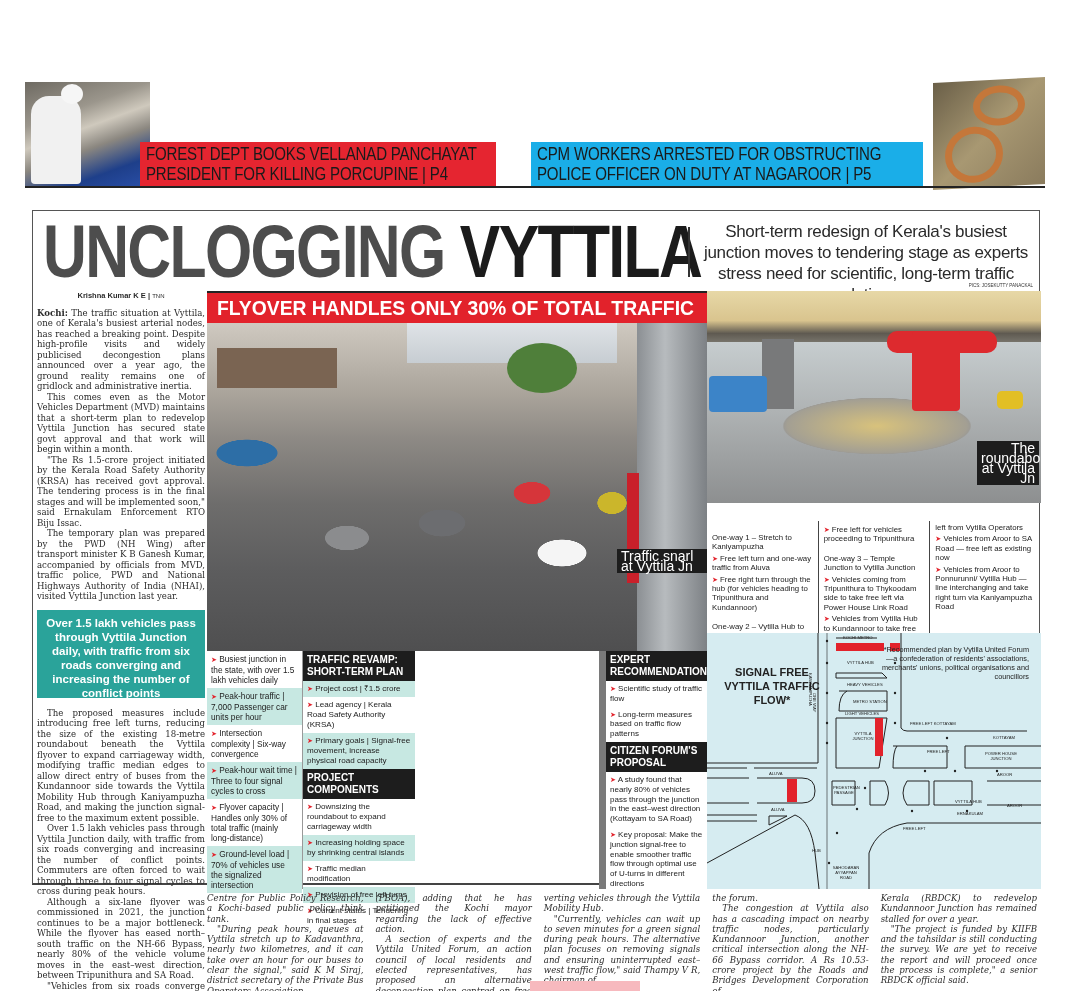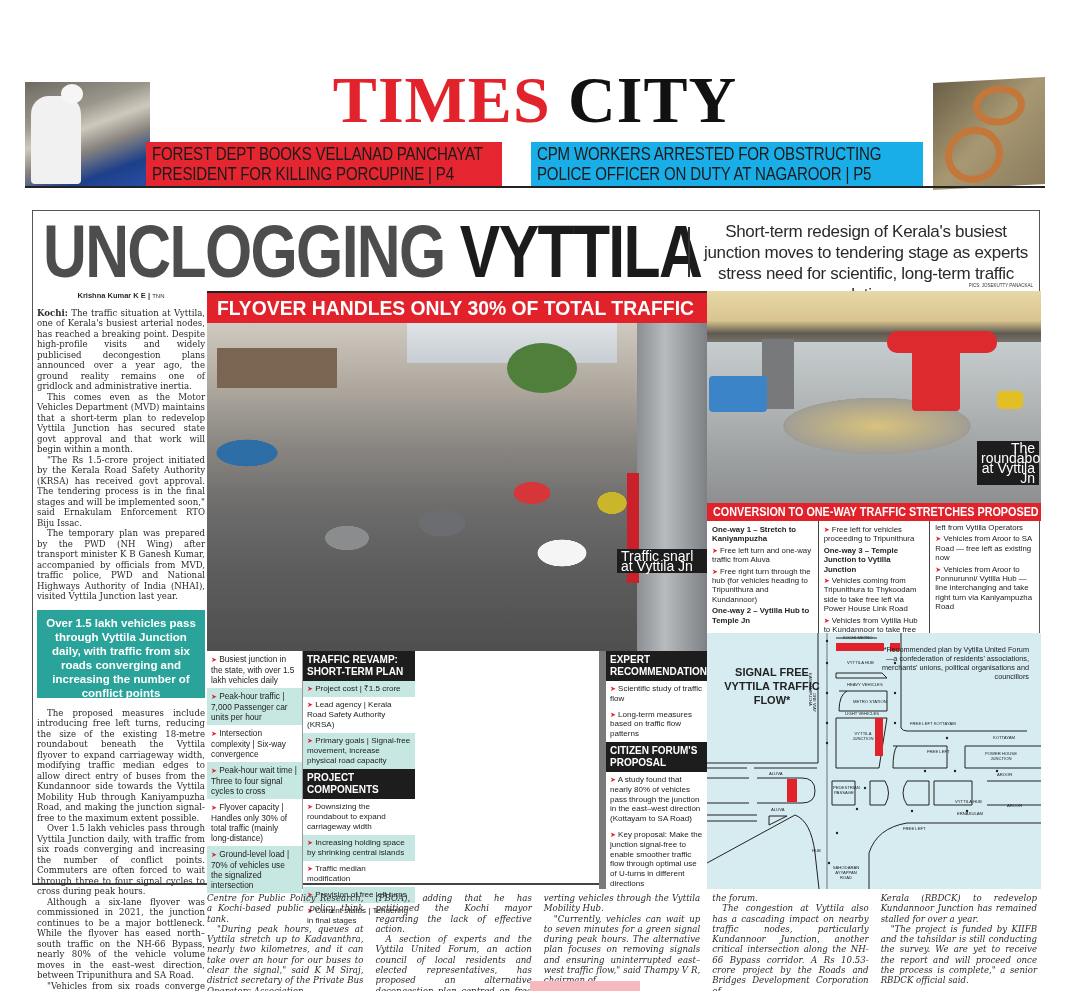--- a/index.html
+++ b/index.html
@@ -16,21 +16,21 @@
     background: linear-gradient(135deg,#6a5f48,#a89872 50%,#8a7b5d); transform: skewY(-3deg); }
   .cuff { position:absolute; border:7px solid #c4773a; border-radius:50%; }
   .mh-title { position: absolute; left: 0; right: 0; top: 0; text-align: center; font-family: "Liberation Serif", serif;
     font-size: 66px; font-weight: bold; letter-spacing: 1px; line-height: 60px; }
   .mh-title .times { color: #e3232c; }
   .mh-title .city { color: #111; }
   .mh-dateline { position: absolute; left: 0; right: 0; top: 62px; text-align: center; font-family: "Liberation Sans", sans-serif;
     font-size: 7.5px; color: #333; letter-spacing: .3px; }
   .teaser { position: absolute; top: 72px; height: 44px; padding: 2px 6px; font-family: "Liberation Sans", sans-serif;
     font-size: 17.5px; line-height: 20px; letter-spacing: -0.2px; transform-origin: left top; }
-  .teaser.red { left: 121px; width: 356px; background: #e52530; color: #1a1a1a; }
+  .teaser.red { left: 115px; width: 356px; background: #e52530; color: #1a1a1a; }
   .teaser.blue { left: 506px; width: 392px; background: #1aaee8; color: #1a1a1a; }
   .teaser span { display:block; white-space: nowrap; transform: scaleX(.86); transform-origin: left; }
   .mh-rule { position: absolute; left: 25px; top: 186px; width: 1020px; height: 2px; background: #222; }
 
   
   .article { position: absolute; left: 32px; top: 210px; width: 1008px; height: 675px; border: 1px solid #555; border-bottom: 2px solid #444; }
   .headline { position: absolute; left: 10px; top: 6px; font-family: "Liberation Sans", sans-serif; font-weight: bold;
     font-size: 74px; line-height: 70px; letter-spacing: -2px; color: #4d4d4d; transform: scaleX(.82); transform-origin: left top; white-space: nowrap; }
   .headline b { color: #1b1b1b; }
   .hl-bar { position: absolute; left: 655px; top: 16px; width: 2px; height: 50px; background: #333; }
@@ -103,21 +103,21 @@
   .expert { position: absolute; left: 573px; top: 440px; width: 101px; height: 238px; background: #fff; }
   .expert .fact { font-size: 8px; line-height: 9.8px; }
 
   
   .oneway-banner { position: absolute; left: 674px; top: 292px; width: 334px; height: 18px; background: #e2222b; color: #fff;
     font-family: "Liberation Sans", sans-serif; font-weight: bold; font-size: 12px; line-height: 18px; padding-left: 6px; white-space: nowrap; }
   .oneway-banner span { display:inline-block; transform: scaleX(.9); transform-origin:left; }
   .oneway { position: absolute; left: 674px; top: 310px; width: 334px; height: 112px; display: flex; }
   .oneway .col { flex: 1; padding: 2px 5px; font-family: "Liberation Sans", sans-serif; font-size: 7.8px; line-height: 9.4px; color: #222; }
   .oneway .col + .col { border-left: 1px solid #444; }
-  .oneway .sub { font-weight: bold; margin-top: 2px; }
+  .oneway .sub { font-weight: normal; margin-top: 10px; }
   .oneway .item { margin-top: 2px; }
 
   
   .map { position: absolute; left: 674px; top: 422px; width: 334px; height: 256px; background: #d6ecf1; overflow: hidden; }
   .map-title { position: absolute; left: 10px; top: 32px; width: 110px; text-align: center; font-family: "Liberation Sans", sans-serif;
     font-weight: bold; font-size: 11px; line-height: 14px; color: #222; }
   .map-note { position: absolute; right: 12px; top: 12px; width: 150px; text-align: right; font-family: "Liberation Sans", sans-serif;
     font-size: 7.3px; line-height: 9px; color: #222; }
   .map svg { position:absolute; left:0; top:0; }
   .map-label { position:absolute; font-family:"Liberation Sans", sans-serif; font-size:4.2px; color:#222; text-transform:uppercase; white-space:nowrap; }
@@ -130,24 +130,20 @@
 
   .pink-tab { position: absolute; left: 530px; top: 981px; width: 110px; height: 10px; background: #f7b9be; }
 </style>
 </head>
 <body>
 
 <div class="masthead">
   <div class="mh-photo-left">
     <div class="person"></div>
     <div class="head"></div>
-  </div>
-  <div class="mh-title">
-    <span class="times">TIMES</span>
-    <span class="city">CITY</span>
   </div>
   <div class="teaser red">
     <span>FOREST DEPT BOOKS VELLANAD PANCHAYAT</span>
     <span>PRESIDENT FOR KILLING PORCUPINE | P4</span>
   </div>
   <div class="teaser blue">
     <span>CPM WORKERS ARRESTED FOR OBSTRUCTING</span>
     <span>POLICE OFFICER ON DUTY AT NAGAROOR | P5</span>
   </div>
   <div class="mh-photo-right">
@@ -195,21 +191,20 @@
 
   <div class="photo photo-roundabout">
     <div class="pier2"></div>
     <div class="pier-cap"></div>
     <div class="pier"></div>
     <div class="bus"></div>
     <div class="auto"></div>
     <div class="caption" style="right:2px;top:150px;width:62px;text-align:right;">The roundabout at Vyttila Jn</div>
   </div>
 
-  <div class="oneway-banner"><span>CONVERSION TO ONE-WAY TRAFFIC STRETCHES PROPOSED</span></div>
   <div class="oneway">
     <div class="col">
       <div class="sub">One-way 1 – Stretch to Kaniyampuzha</div>
       <div class="item"><span class="arrow">➤</span> <span>Free left turn and one-way traffic from Aluva</span></div>
       <div class="item"><span class="arrow">➤</span> <span>Free right turn through the hub (for vehicles heading to Tripunithura and Kundannoor)</span></div>
       <div class="sub">One-way 2 – Vytilla Hub to Temple Jn</div>
     </div>
     <div class="col">
       <div class="item"><span class="arrow">➤</span> <span>Free left for vehicles proceeding to Tripunithura</span></div>
       <div class="sub">One-way 3 – Temple Junction to Vytilla Junction</div>

